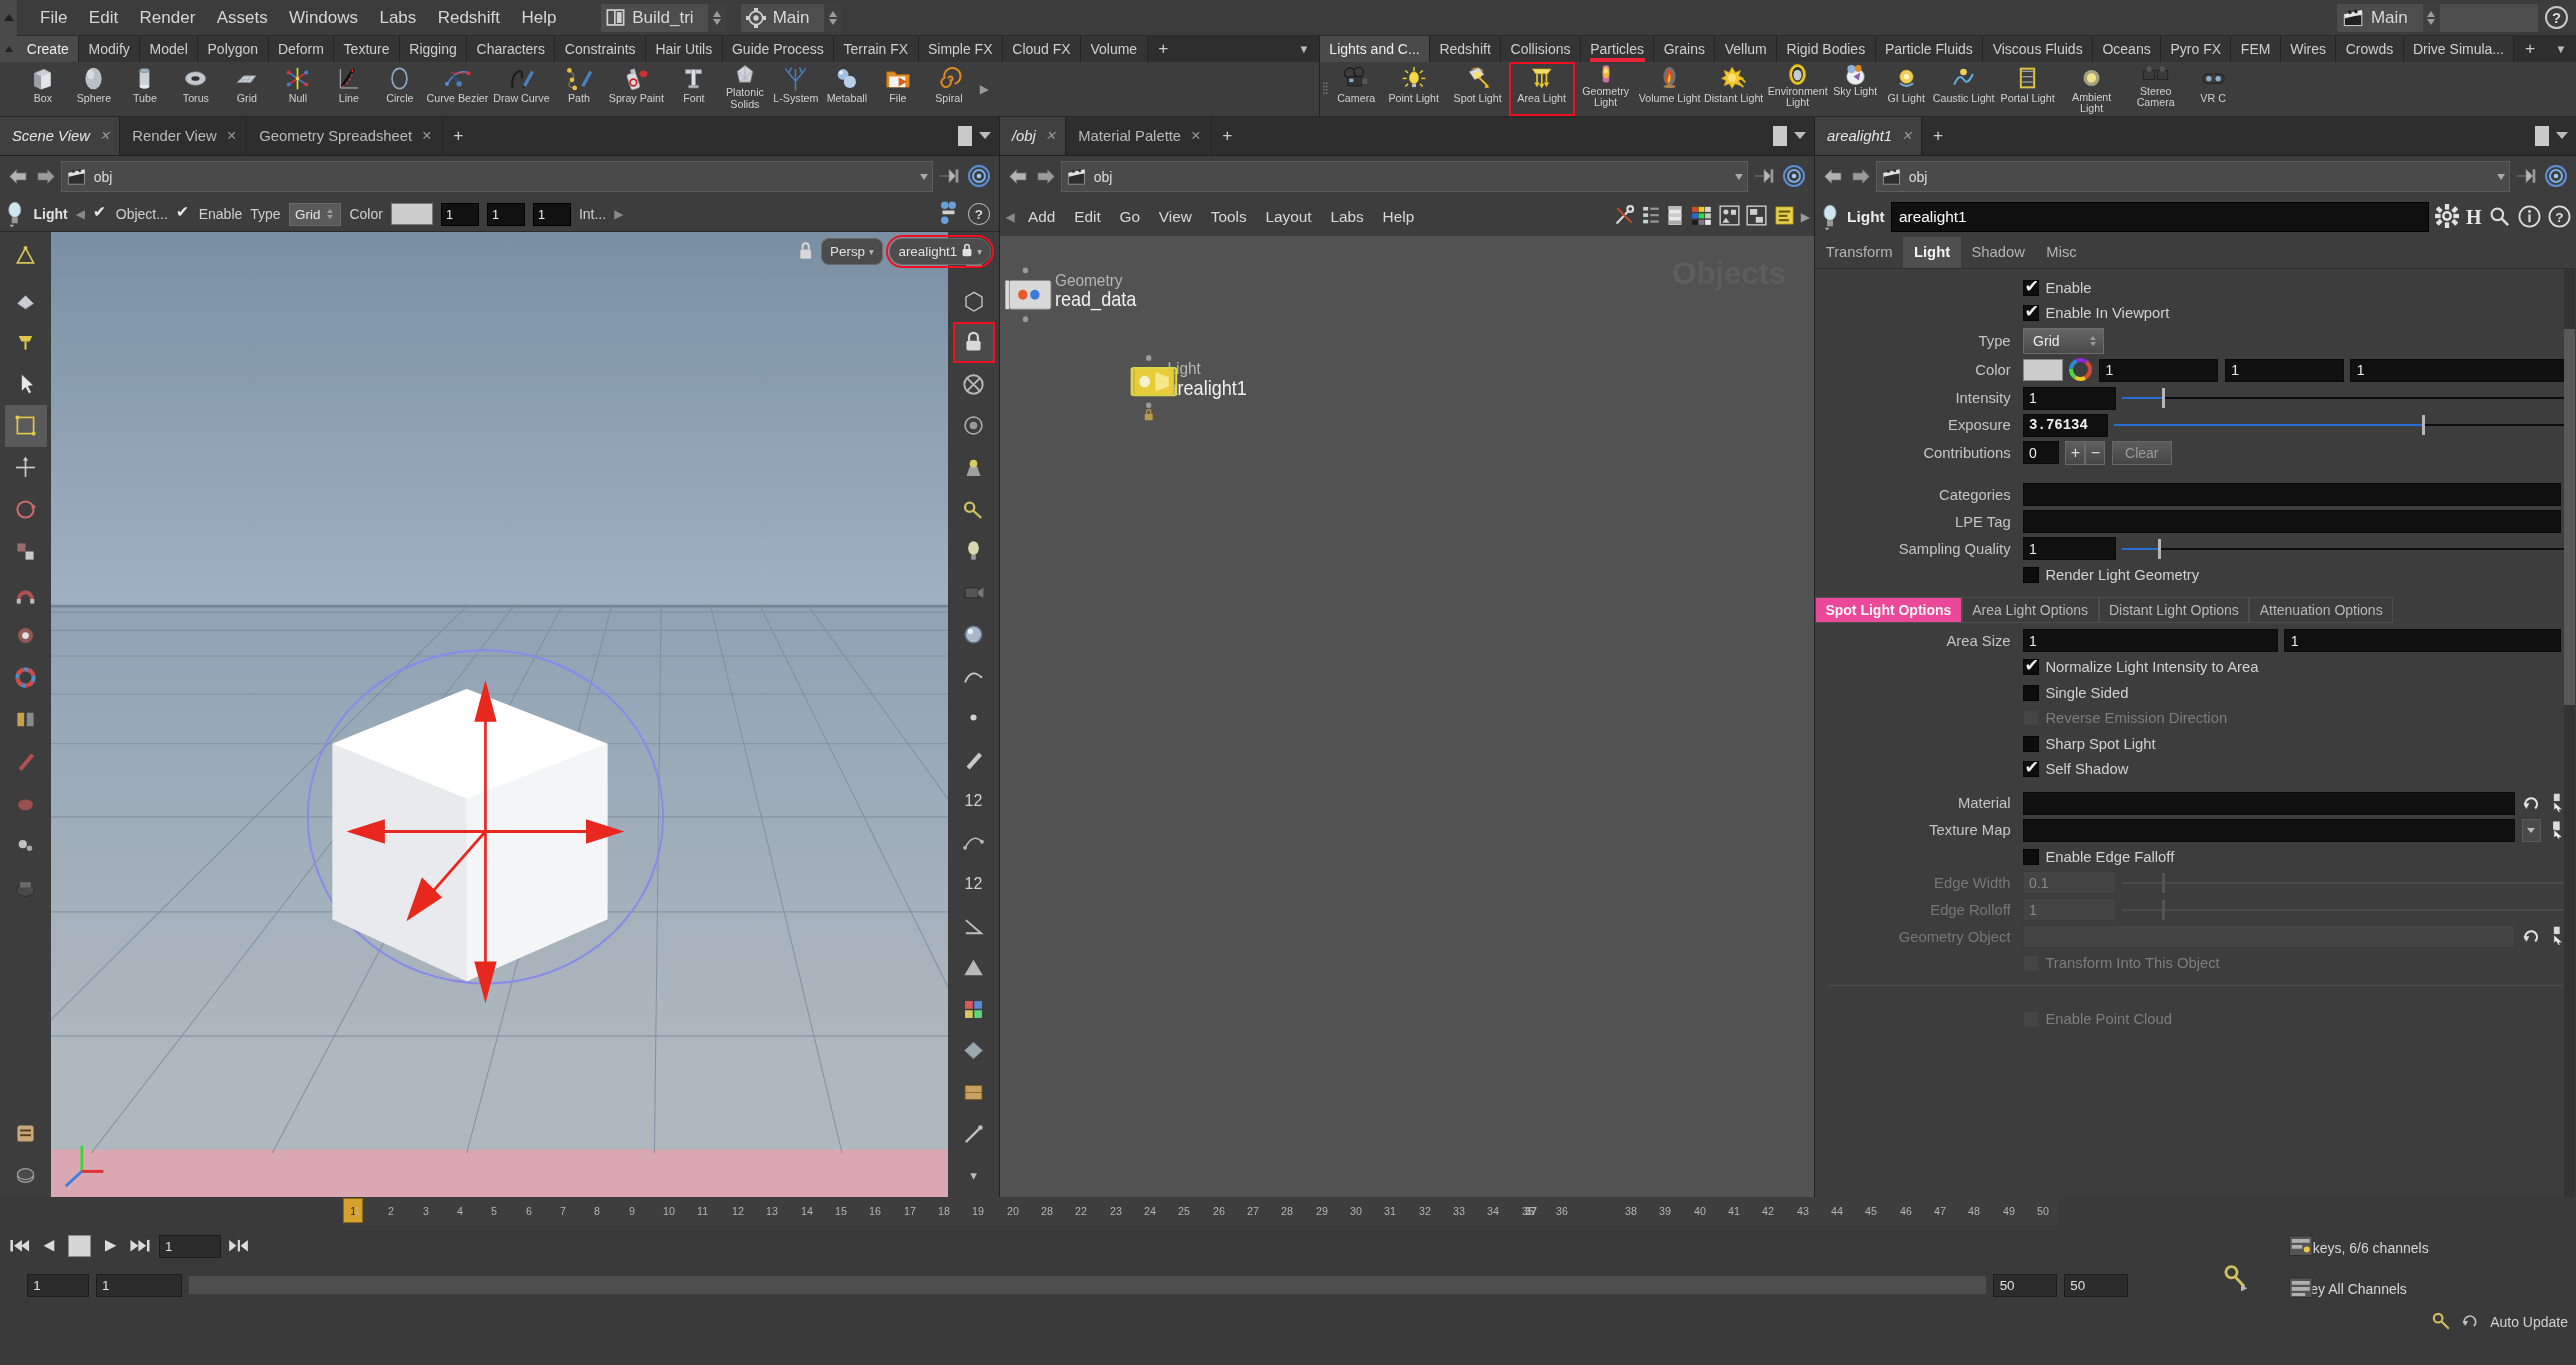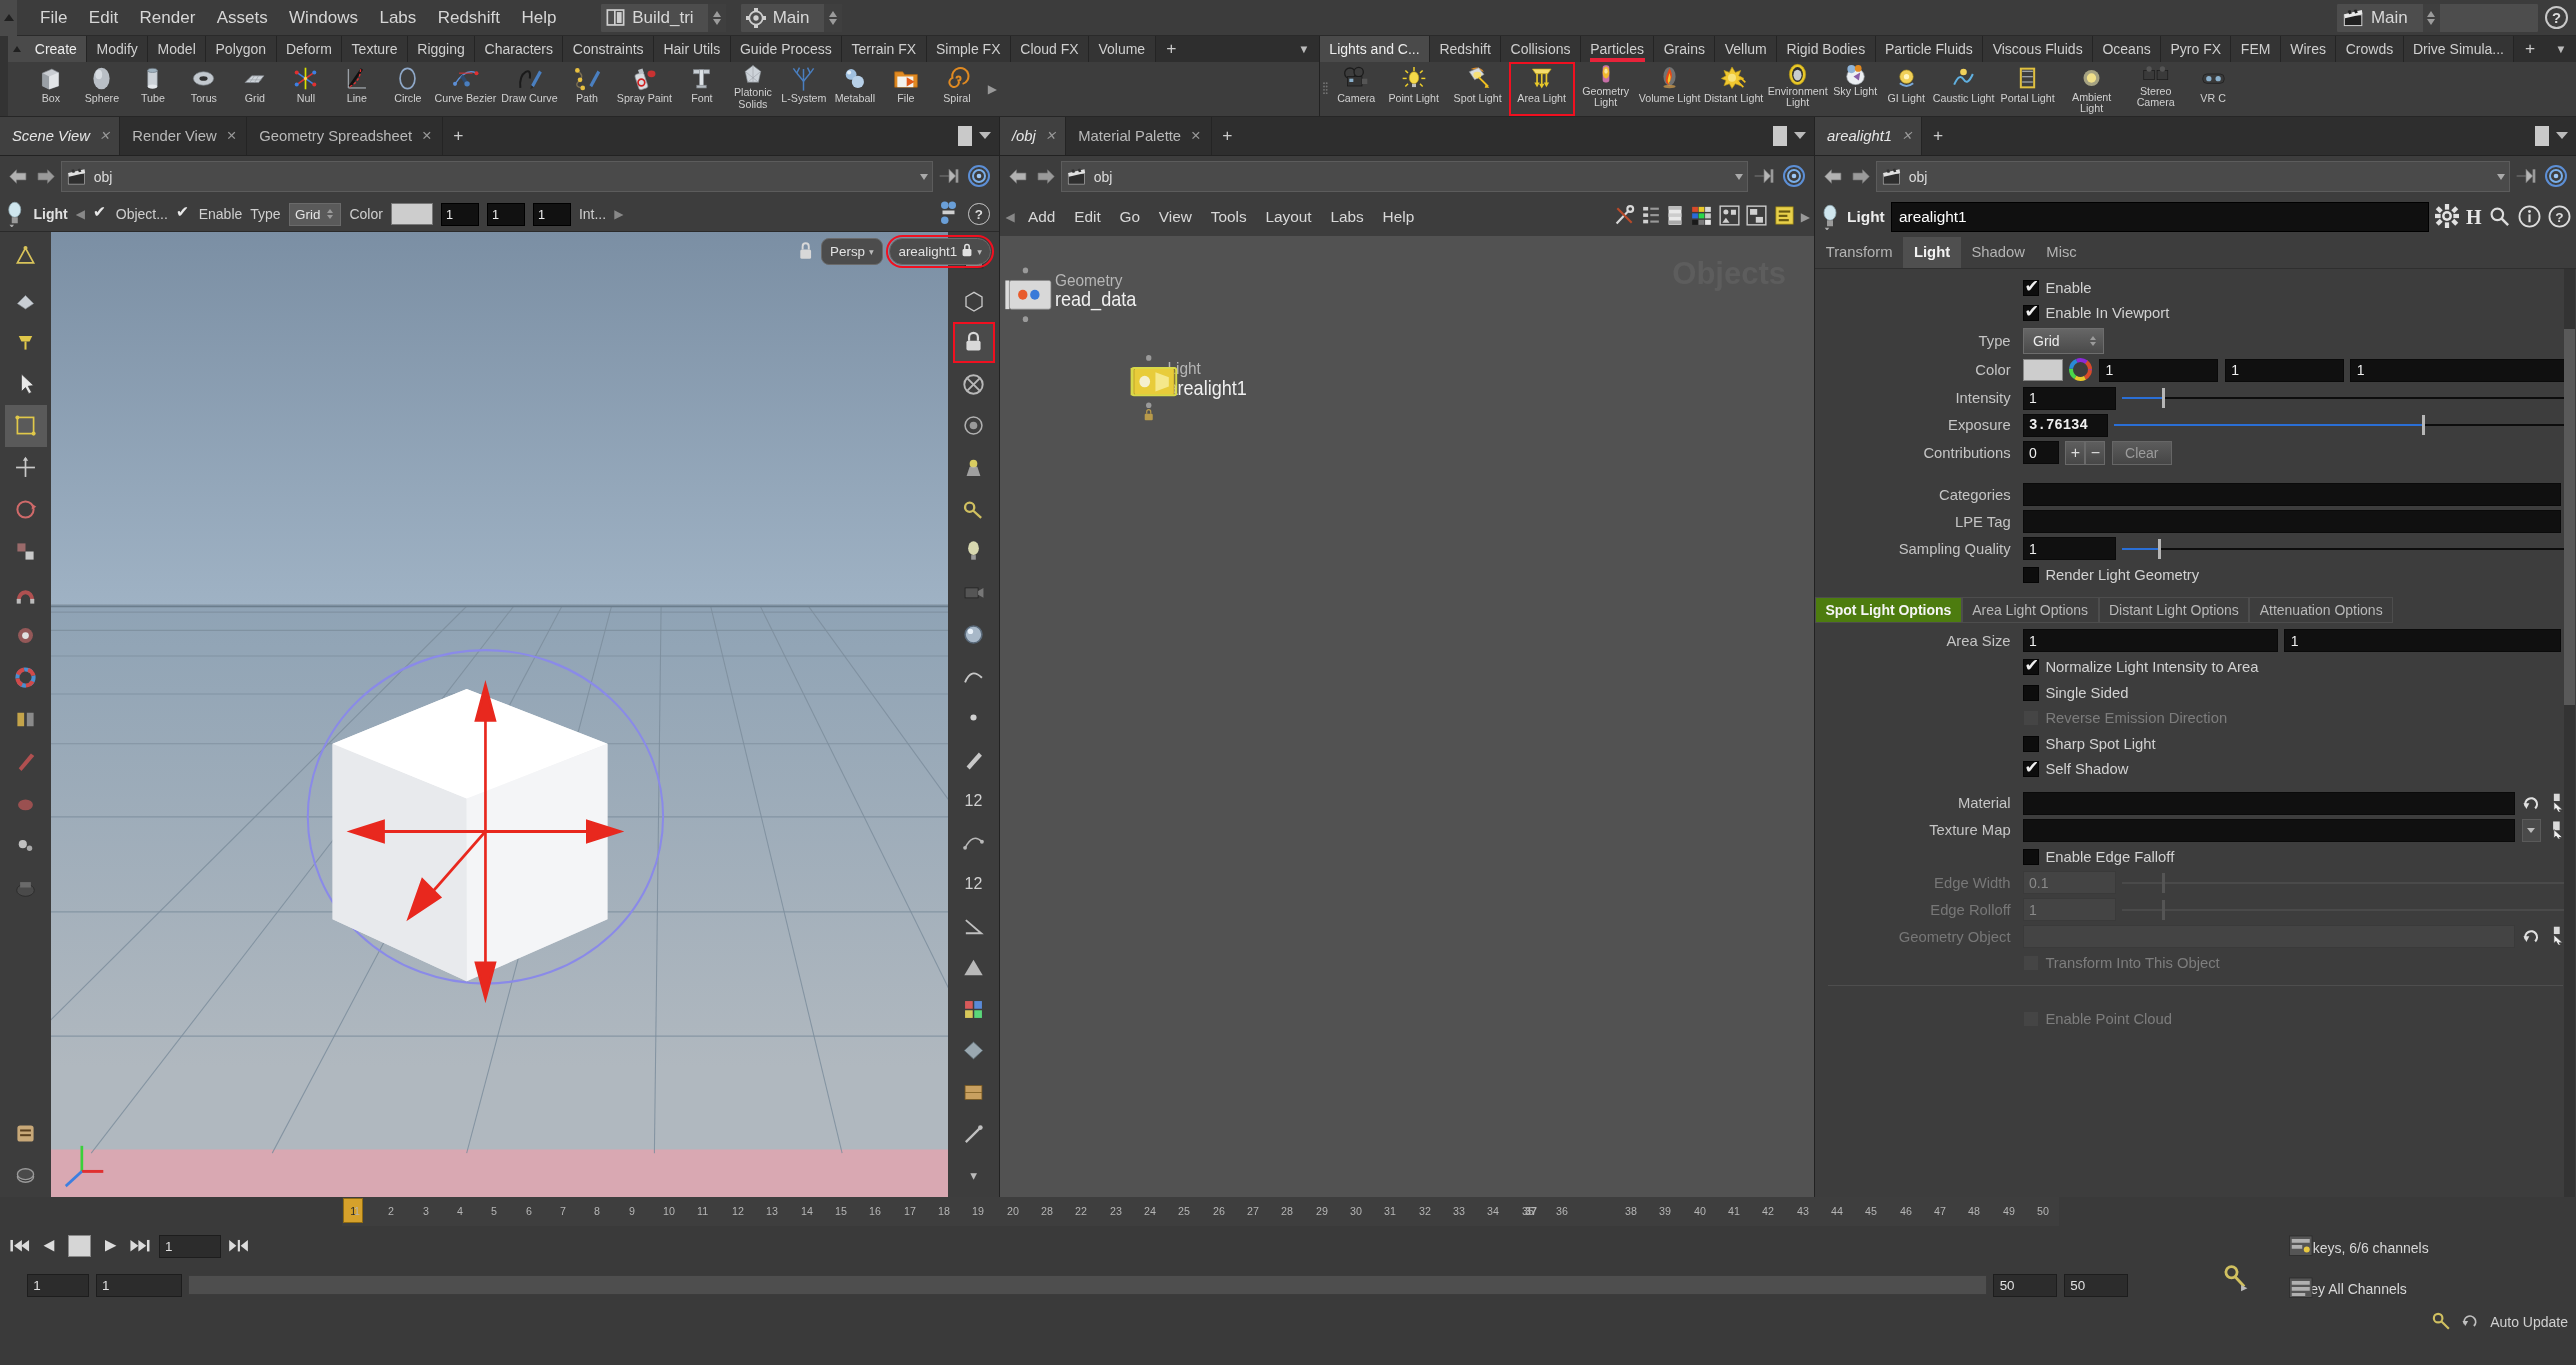--- a/index.html
+++ b/index.html
@@ -21,21 +21,21 @@
      align-items:center; justify-content:center; gap:2px; }
   .spin .up { width:0;height:0;border-left:4.7px solid transparent;border-right:4.7px solid transparent;border-bottom:6px solid #9b9b9b;}
   .spin .dn { width:0;height:0;border-left:4.7px solid transparent;border-right:4.7px solid transparent;border-top:6px solid #9b9b9b;}
   .menubar-right { margin-left:auto; display:flex; align-items:center; padding-right:8px; gap:6.7px;}
   .qmark { width:23px;height:23px;border-radius:50%;border:2px solid #c8c8c8;
      display:flex;align-items:center;justify-content:center;font-size:14.8px;font-weight:bold;color:#dcdcdc; }
 
   
   .shelf-wrap { display:flex; background:#333; border-bottom:0.7px solid #262626; }
   .shelf-col { display:flex; flex-direction:column; }
-  .shelf-left { width:1346px; border-right:1.3px solid #222;margin-left:8px; }
+  .shelf-left { width:1346px; border-right:1.3px solid #222; }
   .shelf-right { flex:1; }
   .shelftabs { height:25.5px; display:flex; align-items:stretch; background:#2e2e2e; }
   .shelftabs .grip2 { width:17.4px; background:#4a4a4a; display:flex; align-items:center; justify-content:center; }
   .shelftabs .grip2 .tri { width:0;height:0;border-left:4.7px solid transparent;border-right:4.7px solid transparent;border-bottom:6.7px solid #202020; }
   .stab { padding:0 9.4px; display:flex; align-items:center; font-size:14px; color:#cfcfcf;
      background:#343434; border-right:0.7px solid #242424; white-space:nowrap; position:relative;}
   .stab.active { background:#4a4a4a; color:#ededed; }
   .stab.redmark::after { content:""; position:absolute; left:12%; right:12%; bottom:0; height:4px; background:#e8233a; }
   .stab-plus { padding:0 10.7px; display:flex; align-items:center; font-size:17.4px; color:#ccc; background:#2e2e2e;}
   .stab-caret { padding:0 9.4px; display:flex; align-items:center; font-size:11.4px; color:#bbb; margin-left:auto;}
@@ -131,21 +131,21 @@
   .pslider.dim .knob { background:#555;}
   .cbox { width:16px; height:16px; background:#0d0d0d; border:0.7px solid #050505; position:relative; flex:none;}
   .cbox.on::after { content:"✔"; position:absolute; left:0.7px; top:-5.4px; font-size:17.4px; color:#f0f0f0;}
   .cbox.dim { background:#454545; border-color:#3d3d3d;}
   .clabel { font-size:14.8px; color:#d2d2d2;}
   .clabel.dim { color:#7d7d7d;}
   .combo { height:25.5px; background:linear-gradient(#666,#4a4a4a); border:0.7px solid #6d6d6d;
      display:flex; align-items:center; padding:0 4px 0 9.4px; gap:9.4px; font-size:14px; color:#ececec;}
   .sectabs { display:flex; margin:9.4px 0 4px 0; padding-left:0;}
   .sectab { padding:4px 9.4px; font-size:14px; color:#b8b8b8; background:#3d3d3d; border:0.7px solid #4d4d4d;}
-  .sectab.active { background:#4d7c0f; color:#f5f5f5; font-weight:bold;}
+  .sectab.active { background:#ec4899; color:#f5f5f5; font-weight:bold;}
   .pbtn { height:24px; background:linear-gradient(#5c5c5c,#464646); border:0.7px solid #666;
      padding:0 12px; display:flex;align-items:center; font-size:14px; color:#9c9c9c;}
   .stepper { display:flex; height:24px;}
   .stepper div { width:20px; background:linear-gradient(#5e5e5e,#474747); border:0.7px solid #6a6a6a;
      display:flex;align-items:center;justify-content:center; font-size:16px; color:#ddd;}
 
   
   .timeline { height:auto; background:#3a3a3a; }
   .ruler-row { height:29.5px; display:flex; align-items:stretch; background:#3a3a3a; position:relative;}
   .ruler { flex:1; position:relative; background:#3e3e3e; overflow:hidden;}

